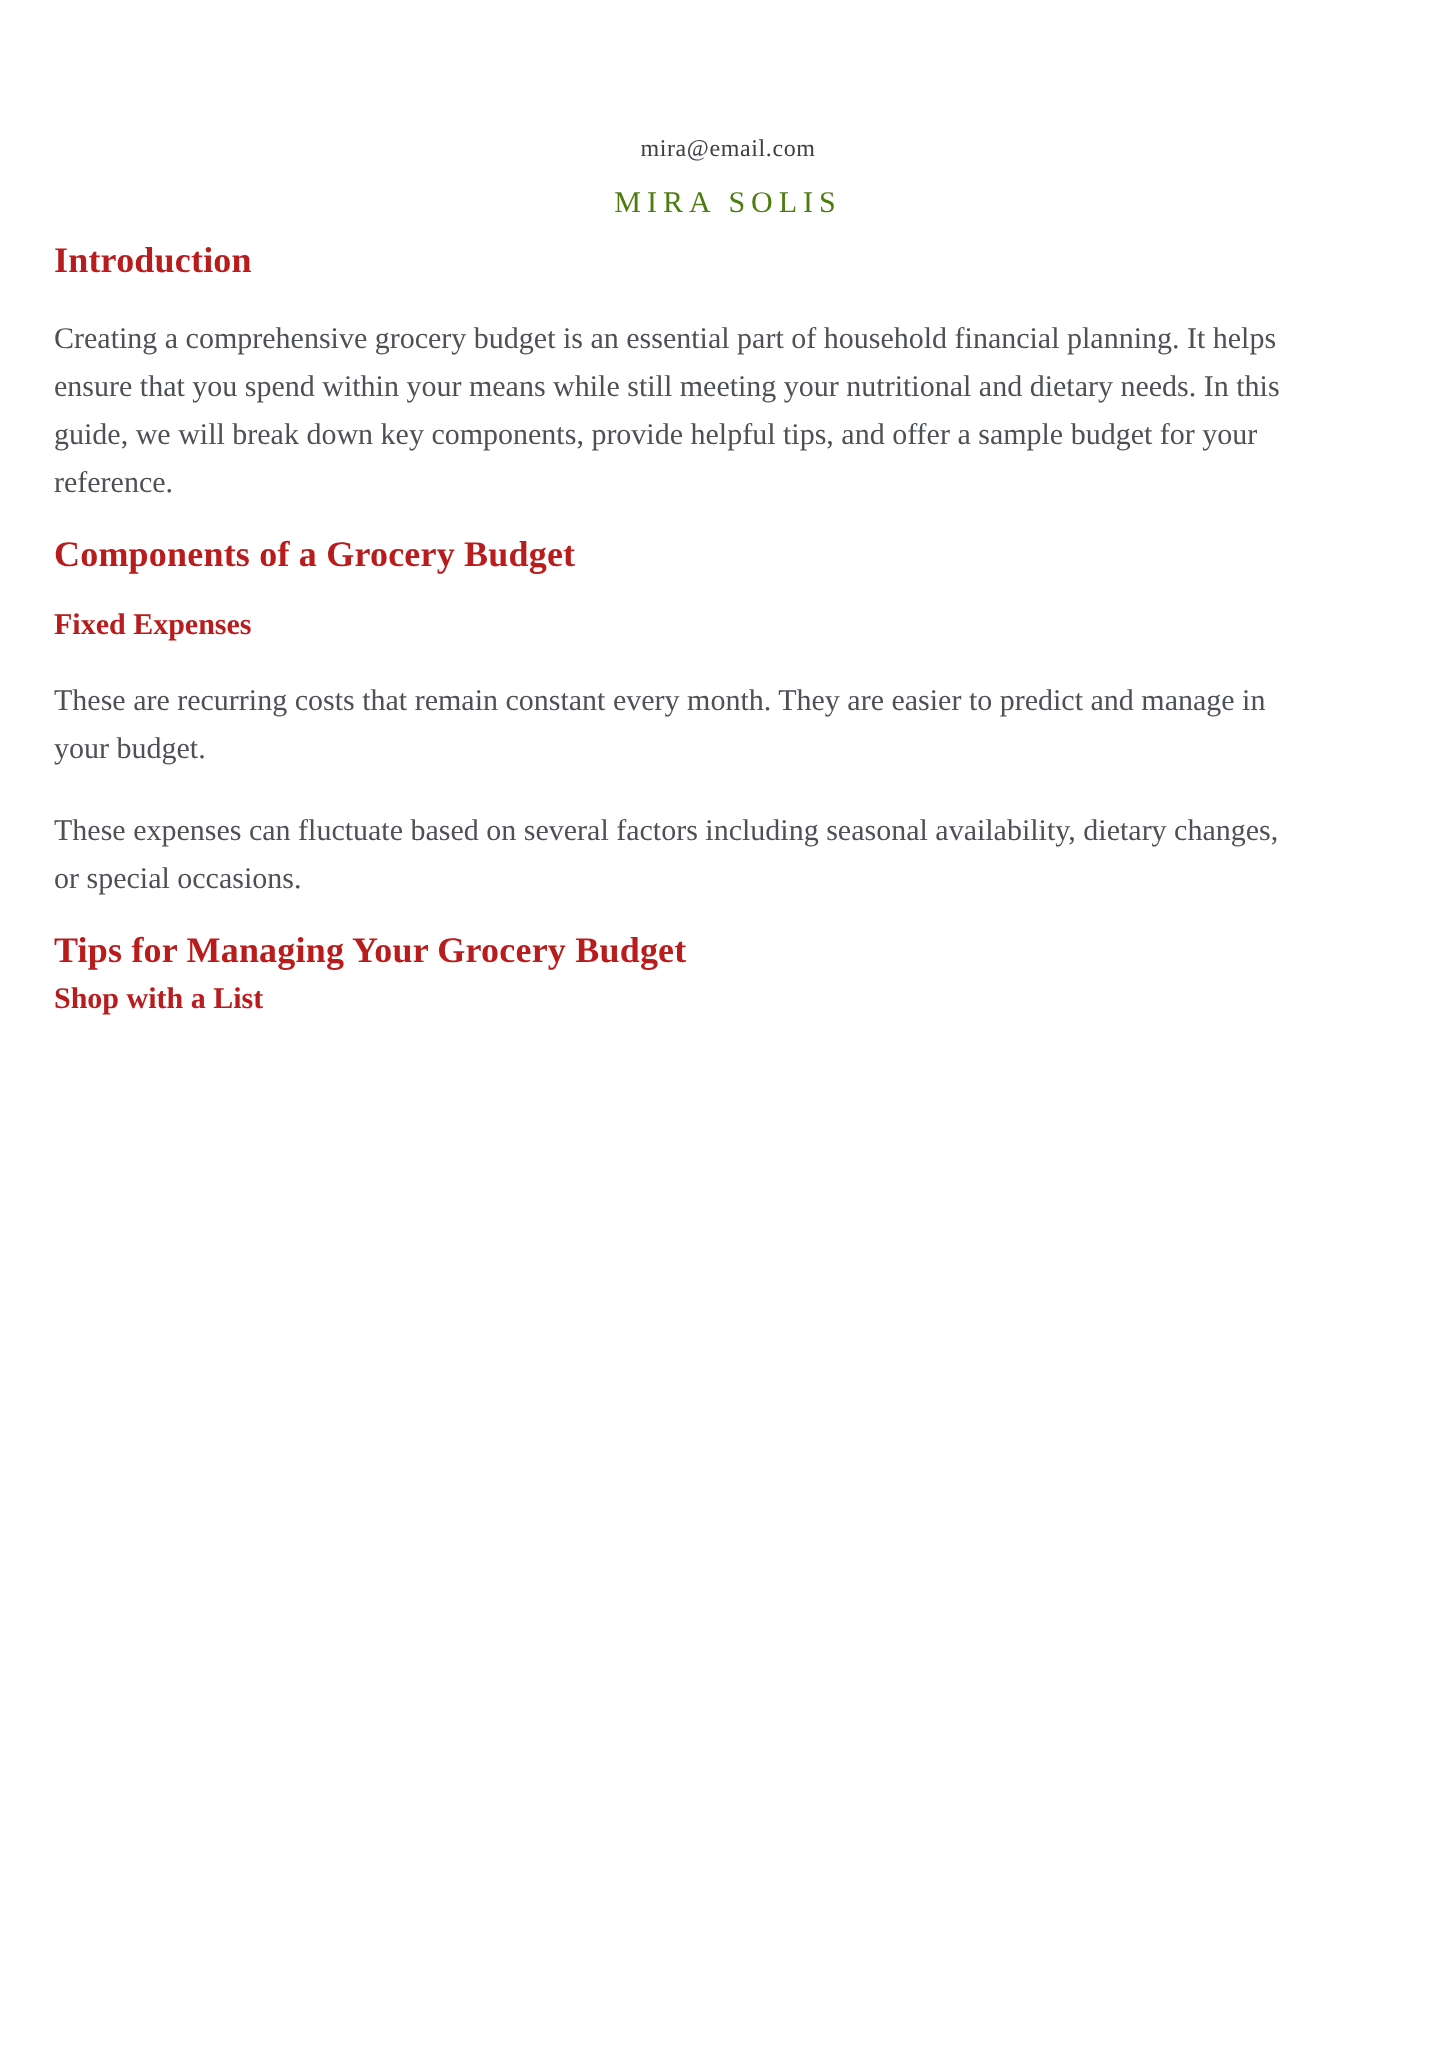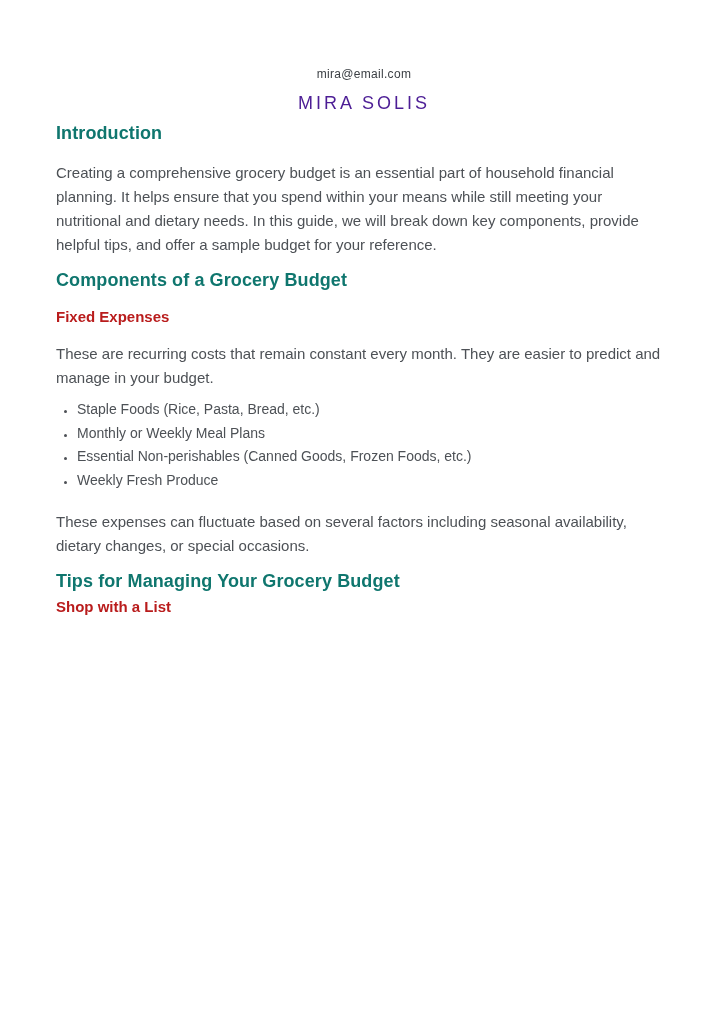--- a/index.html
+++ b/index.html
@@ -9,38 +9,39 @@
     height: 1031px;
     font-family: "Liberation Sans", "DejaVu Sans", sans-serif;
     color: #4d5156;
     overflow: hidden;
     position: relative;
   }
   .page {
     width: 728px;
     height: 911px;
     background: #ffffff;
-    padding: 0 56px;
+    padding: 0 27px;
+    font-family: Liberation Serif, serif;
   }
   
   .header {
     padding-top: 67px;
     text-align: center;
   }
   .header-email {
     font-size: 12px;
     letter-spacing: 0.3px;
     color: #3c4045;
   }
   .header-name {
     margin-top: 12px;
-    font-size: 18px;
+    font-size: 15px;
     font-weight: 500;
     letter-spacing: 3px;
-    color: #4c1d95;
+    color: #4d7c0f;
   }
   
   .title-block {
     margin-top: 136px;
     text-align: center;
   }
   .doc-title {
     font-size: 26px;
     font-weight: 700;
     color: #23272e;
@@ -52,21 +53,21 @@
     color: #2e323a;
   }
   .prepared-line .prepared-value {
     font-weight: 700;
     color: #23272e;
   }
   
   h2.section-heading {
     font-size: 18px;
     font-weight: 700;
-    color: #0f766e;
+    color: #b91c1c;
     margin-top: 13px;
     letter-spacing: 0.1px;
   }
   h2.first {
     margin-top: 9px;
   }
   h3.sub-heading {
     font-size: 15px;
     font-weight: 700;
     color: #b91c1c;
@@ -108,26 +109,20 @@
   </div>
 
 
   <h2 class="section-heading first">Introduction</h2>
   <p class="body-text">Creating a comprehensive grocery budget is an essential part of household financial planning. It helps ensure that you spend within your means while still meeting your nutritional and dietary needs. In this guide, we will break down key components, provide helpful tips, and offer a sample budget for your reference.</p>
 
   <h2 class="section-heading">Components of a Grocery Budget</h2>
 
   <h3 class="sub-heading">Fixed Expenses</h3>
   <p class="body-text">These are recurring costs that remain constant every month. They are easier to predict and manage in your budget.</p>
-  <ul class="bullet-list">
-    <li>Staple Foods (Rice, Pasta, Bread, etc.)</li>
-    <li>Monthly or Weekly Meal Plans</li>
-    <li>Essential Non-perishables (Canned Goods, Frozen Foods, etc.)</li>
-    <li>Weekly Fresh Produce</li>
-  </ul>
 
   <p class="body-text">These expenses can fluctuate based on several factors including seasonal availability, dietary changes, or special occasions.</p>
 
   <h2 class="section-heading">Tips for Managing Your Grocery Budget</h2>
 
 
   <h3 class="sub-heading tight">Shop with a List</h3>
 
 </div>
 

